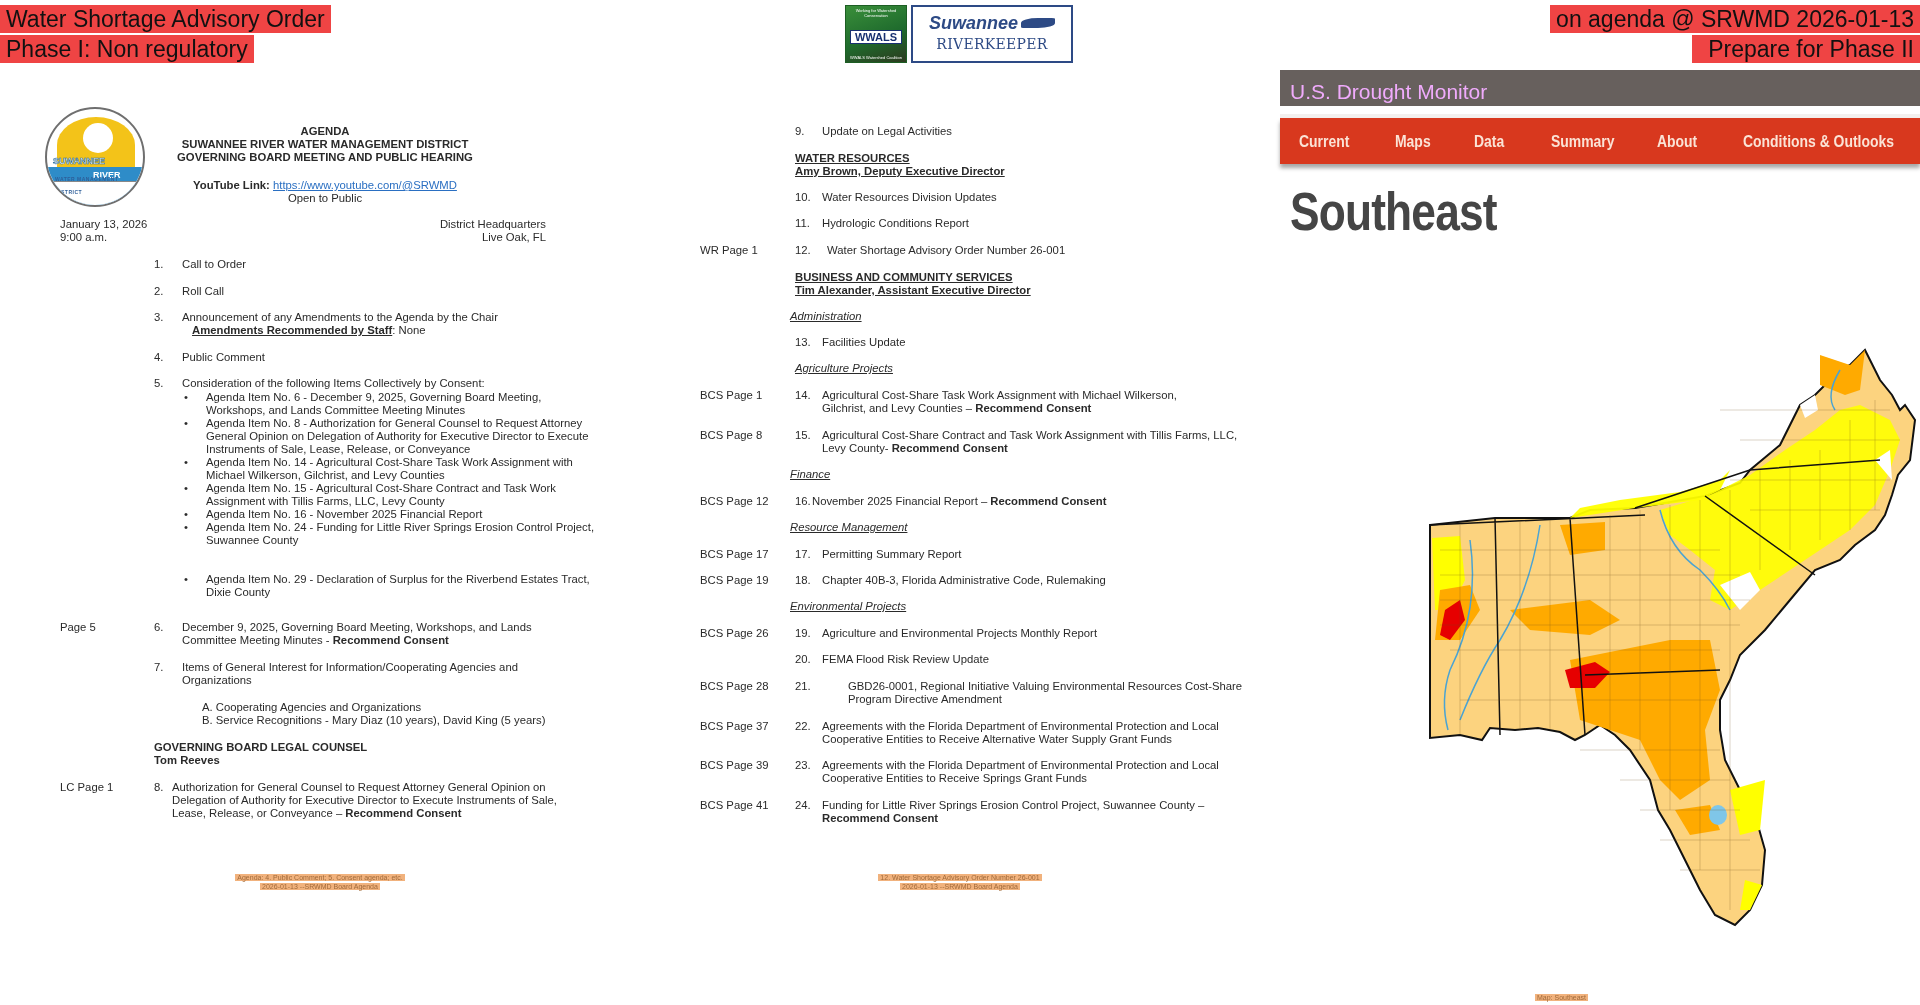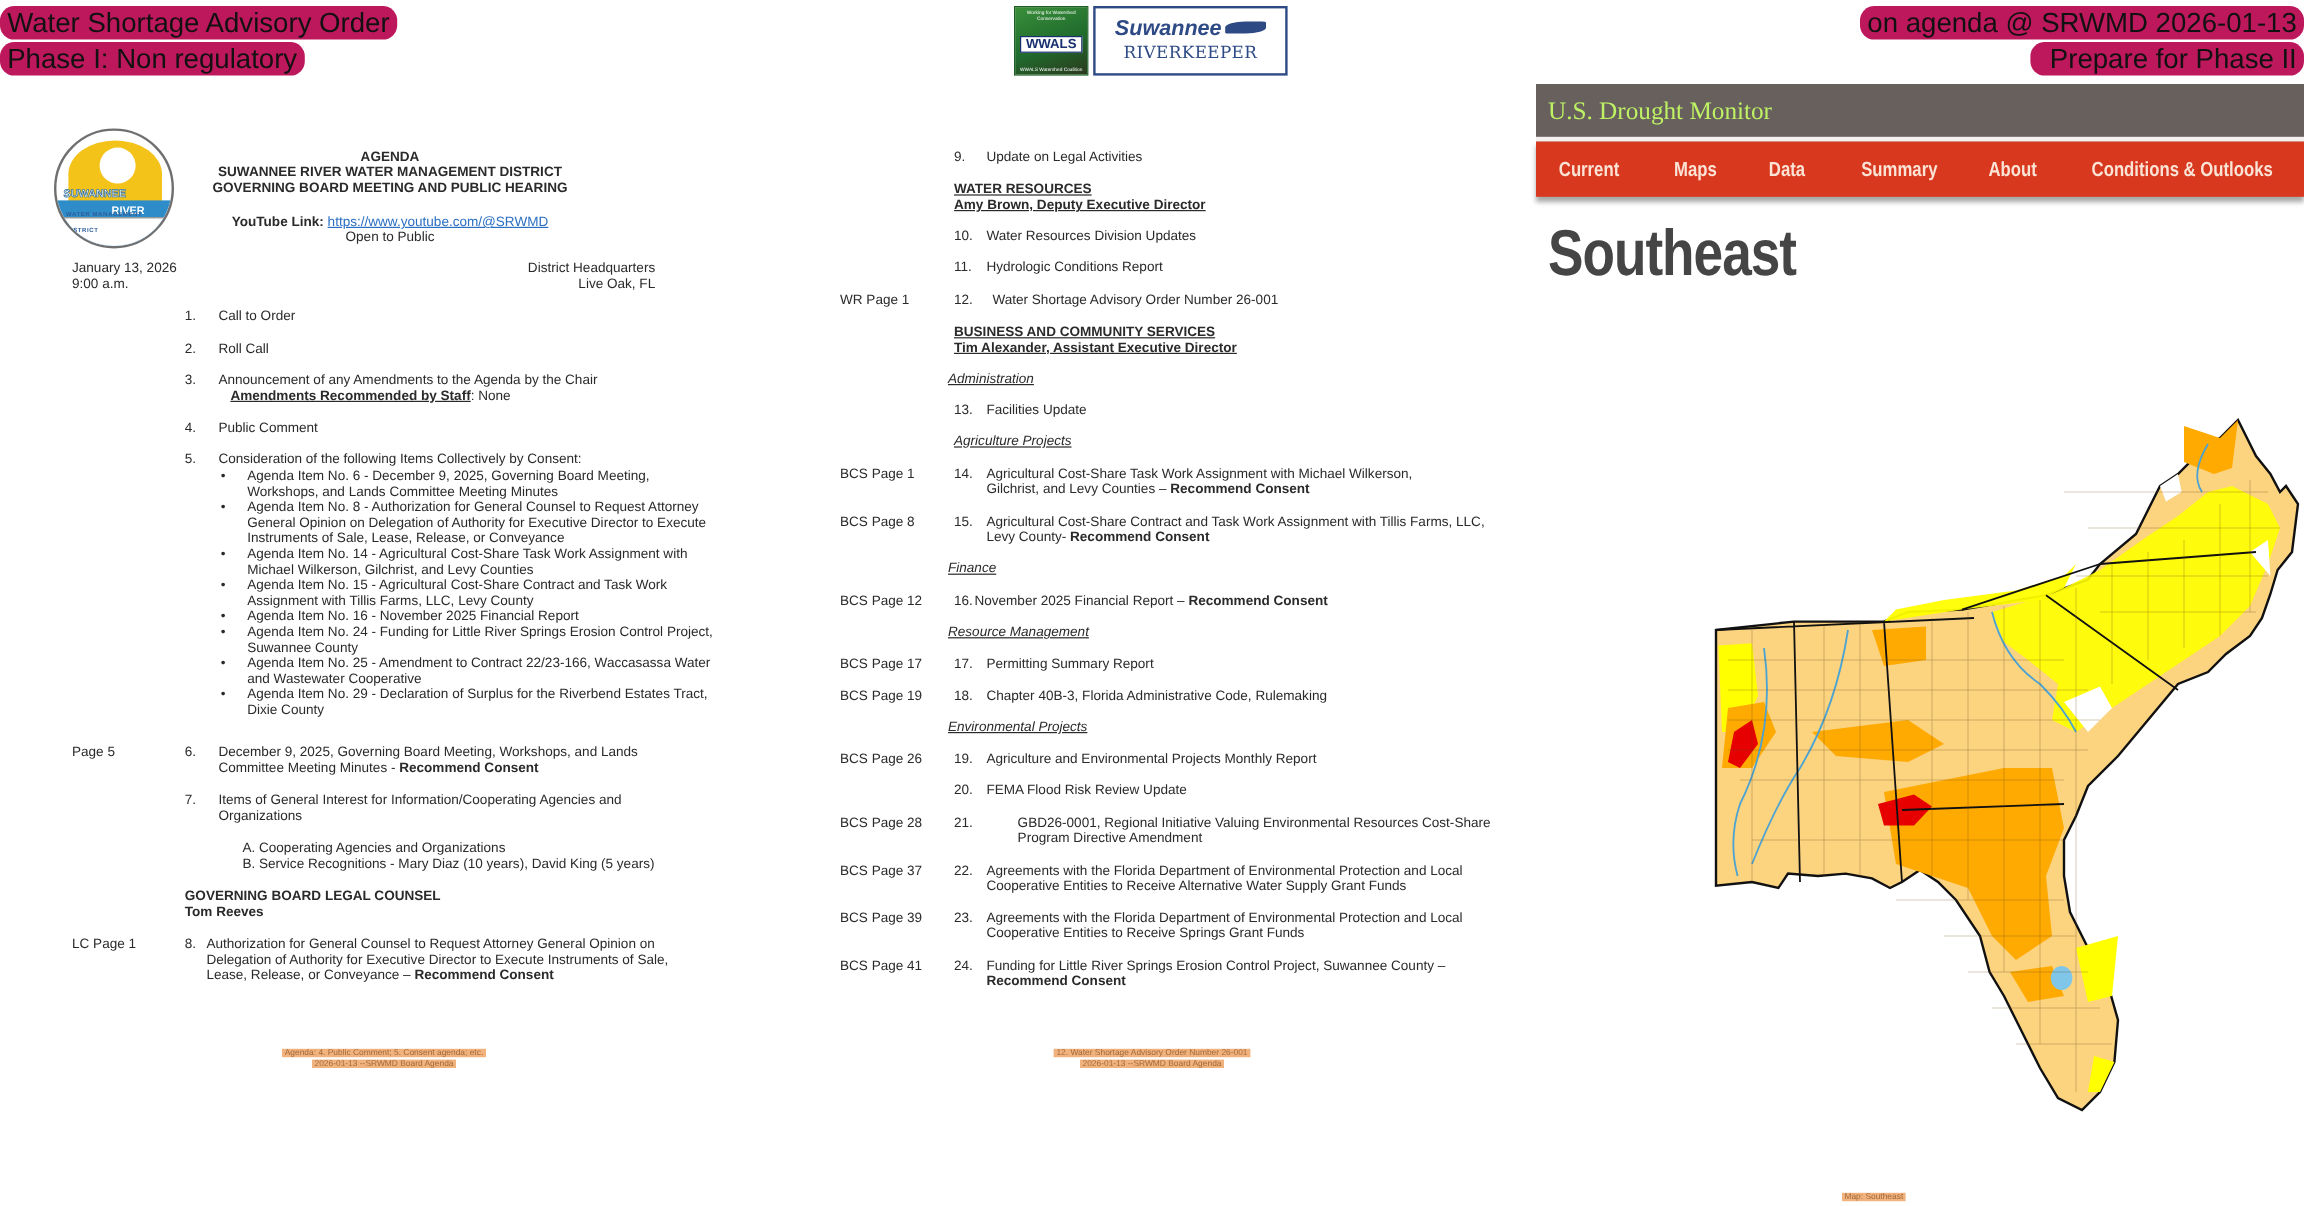--- a/index.html
+++ b/index.html
@@ -1,19 +1,19 @@
 <!DOCTYPE html>
 <html><head>
 <meta charset="utf-8">
 <style>
   * { box-sizing: border-box; margin: 0; padding: 0; }
   html, body { width: 1920px; height: 1005px; overflow: hidden; background: #ffffff; }
   body { position: relative; font-family: "Liberation Sans", sans-serif; color: #222; }
 
-  .hdr-label { position: absolute; background: #be185d; color: #111; font-size: 23px; line-height: 28px; padding: 0 6px; white-space: nowrap; border-radius: 12px; }
+  .hdr-label { position: absolute; background: #ef4444; color: #111; font-size: 23px; line-height: 28px; padding: 0 6px; white-space: nowrap; }
 
   
   .logo-wrap { position: absolute; left: 845px; top: 5px; width: 228px; height: 58px; display: flex; gap: 4px; }
   .wwals { width: 62px; height: 58px; background: linear-gradient(160deg,#3a8f3a 0%,#1f6b2d 55%,#2c3a1e 100%); border: 1px solid #1d5e24; position: relative; overflow: hidden; }
   .wwals .wtxt { position: absolute; left: 4px; right: 4px; top: 24px; background: #fff; color: #183070; font-weight: bold; font-size: 11px; text-align: center; border: 1px solid #183070; line-height: 12px; }
   .wwals .wtop, .wwals .wbot { position: absolute; left: 0; right: 0; font-size: 4px; color: #fff; text-align: center; }
   .wwals .wtop { top: 2px; } .wwals .wbot { bottom: 2px; }
   .rk { flex: 1; border: 2px solid #2d4a85; background: #fff; padding: 2px 4px; display: flex; flex-direction: column; justify-content: center; }
   .rk .r1 { color: #2d4a85; font-weight: bold; font-style: italic; font-size: 18px; line-height: 19px; text-align: center; }
   .rk .r1 span { display: inline-block; width: 34px; height: 10px; background: #2d4a85; border-radius: 50% 10% 50% 10%; margin-left: 3px; vertical-align: middle; }
@@ -49,21 +49,21 @@
   .u { text-decoration: underline; }
   .it { font-style: italic; text-decoration: underline; }
   .bul { position: absolute; }
   .bul::before { content: "•"; position: absolute; left: -22px; }
 
   .footnote { position: absolute; font-size: 7px; line-height: 9px; text-align: center; color: #a06a3a; }
   .footnote span { background: #f1b27d; padding: 0 2px; }
 
   
   .dm { position: absolute; left: 1280px; top: 70px; width: 640px; height: 935px; }
-  .dm-title { position: absolute; left: 0; top: 0; width: 640px; height: 48px; background: #67605d; color: #bef264; font-family: Liberation Serif, serif; font-size: 21px; line-height: 44px; padding-left: 10px; }
+  .dm-title { position: absolute; left: 0; top: 0; width: 640px; height: 36px; background: #67605d; color: #f0abfc; font-family: Liberation Sans, sans-serif; font-size: 21px; line-height: 44px; padding-left: 10px; }
   .dm-sep { position: absolute; left: 0; top: 44px; width: 640px; height: 4px; background: #f3f0ee; }
   .dm-nav { position: absolute; left: 0; top: 48px; width: 640px; height: 46px; background: #d8381e; display: flex; align-items: center; box-shadow: 0 4px 4px rgba(0,0,0,0.35); }
   .dm-nav a { color: #fbe3d6; font-family: "Liberation Sans", sans-serif; font-weight: bold; font-size: 17px; transform: scaleX(0.82); transform-origin: left center; white-space: nowrap; position: absolute; top: 14px; }
   .dm-region { position: absolute; left: 10px; top: 110px; font-family: "Liberation Sans", sans-serif; font-weight: bold; font-size: 54px; color: #454545; transform: scaleX(0.82); transform-origin: left top; letter-spacing: -1px; }
   .map { position: absolute; left: 140px; top: 240px; width: 500px; height: 695px; }
   .map-caption { position: absolute; left: 1535px; top: 993px; font-size: 7px; line-height: 9px; color: #a06a3a; }
   .map-caption span { background: #f1b27d; padding: 0 2px; }
 </style>
 </head>
 <body>
@@ -135,21 +135,20 @@
     <span class="num" style="left:94px">5.</span>
     <span class="txt" style="left:122px">Consideration of the following Items Collectively by Consent:</span>
   </div>
 
   <div class="bul" style="left:206px;top:296px;width:390px;">Agenda Item No. 6 - December 9, 2025, Governing Board Meeting, Workshops, and Lands Committee Meeting Minutes</div>
   <div class="bul" style="left:206px;top:322px;width:390px;">Agenda Item No. 8 - Authorization for General Counsel to Request Attorney General Opinion on Delegation of Authority for Executive Director to Execute Instruments of Sale, Lease, Release, or Conveyance</div>
   <div class="bul" style="left:206px;top:361px;width:390px;">Agenda Item No. 14 - Agricultural Cost-Share Task Work Assignment with Michael Wilkerson, Gilchrist, and Levy Counties</div>
   <div class="bul" style="left:206px;top:387px;width:390px;">Agenda Item No. 15 - Agricultural Cost-Share Contract and Task Work Assignment with Tillis Farms, LLC, Levy County</div>
   <div class="bul" style="left:206px;top:413px;width:390px;">Agenda Item No. 16 - November 2025 Financial Report</div>
   <div class="bul" style="left:206px;top:426px;width:390px;">Agenda Item No. 24 - Funding for Little River Springs Erosion Control Project, Suwannee County</div>
-  <div class="bul" style="left:206px;top:452px;width:390px;">Agenda Item No. 25 - Amendment to Contract 22/23-166, Waccasassa Water and Wastewater Cooperative</div>
   <div class="bul" style="left:206px;top:478px;width:390px;">Agenda Item No. 29 - Declaration of Surplus for the Riverbend Estates Tract, Dixie County</div>
 
   <div class="row" style="left:60px;top:526px;width:560px;">
     <span class="pg">Page 5</span>
     <span class="num" style="left:94px">6.</span>
     <span class="txt" style="left:122px;width:380px;"><span>December 9, 2025, Governing Board Meeting, Workshops, and Lands Committee Meeting Minutes - </span><b>Recommend Consent</b></span>
   </div>
   <div class="row" style="left:60px;top:566px;width:560px;">
     <span class="num" style="left:94px">7.</span>
     <span class="txt" style="left:122px;width:380px;">Items of General Interest for Information/Cooperating Agencies and Organizations</span>

